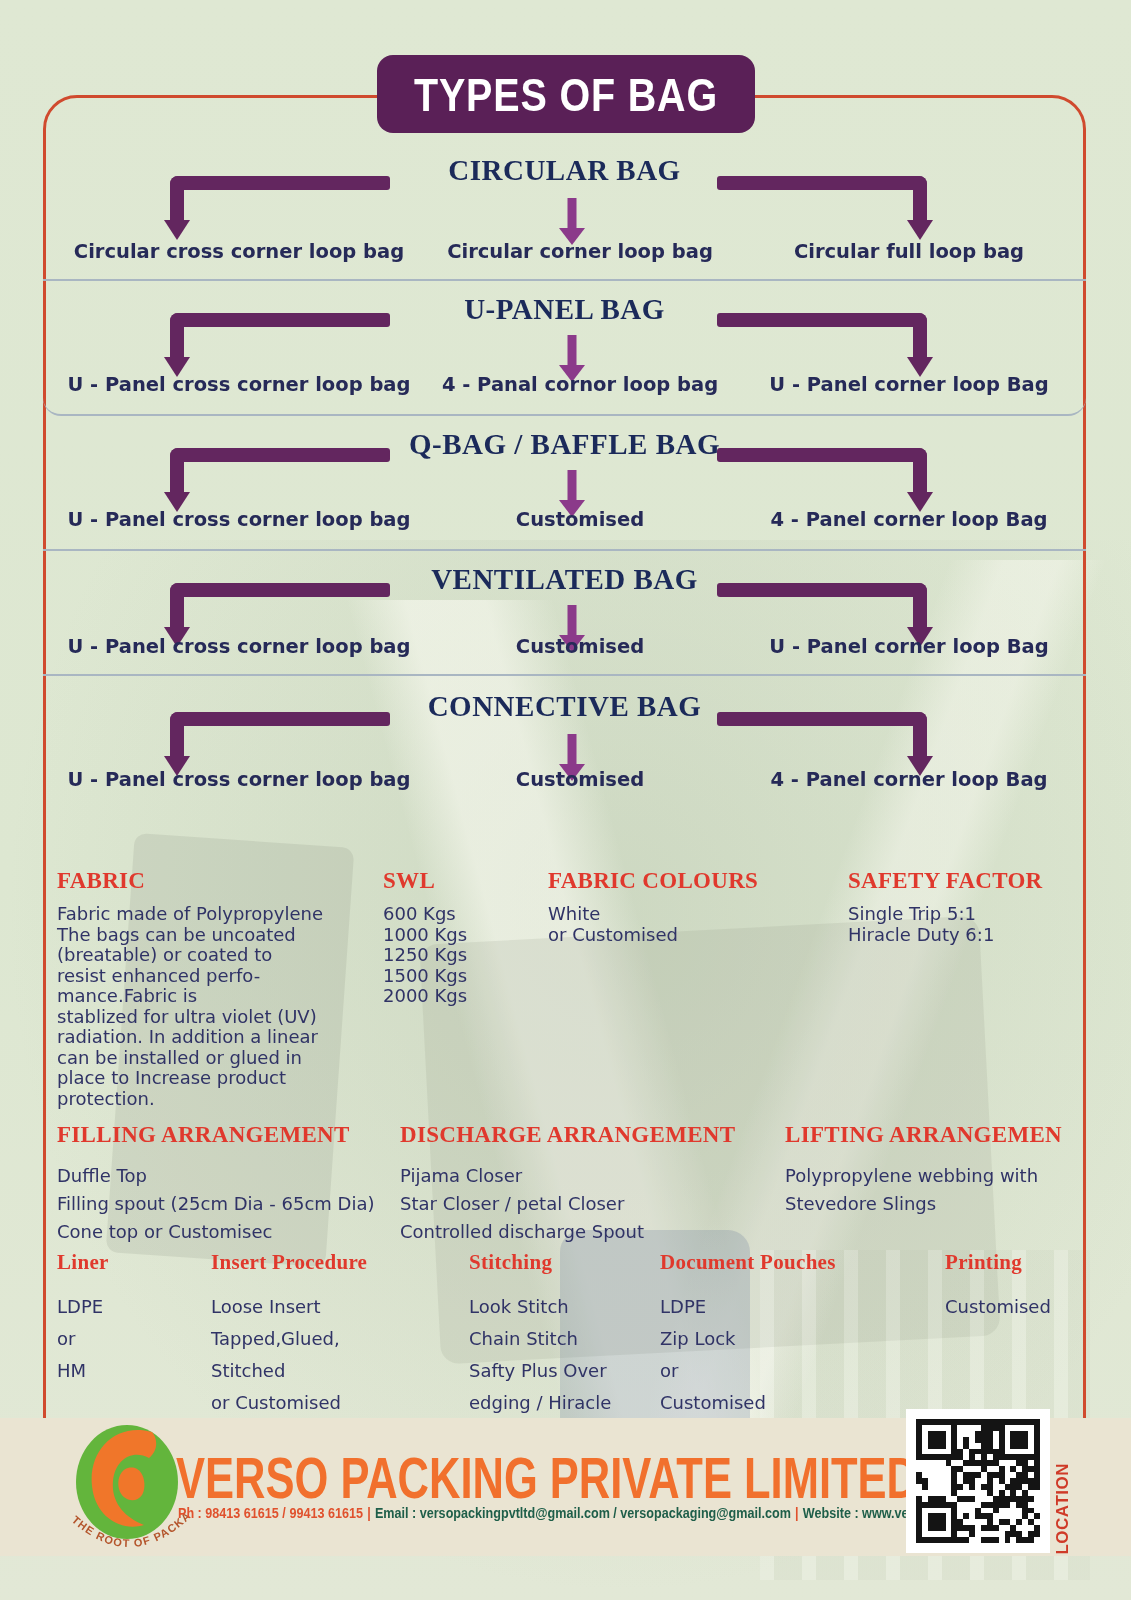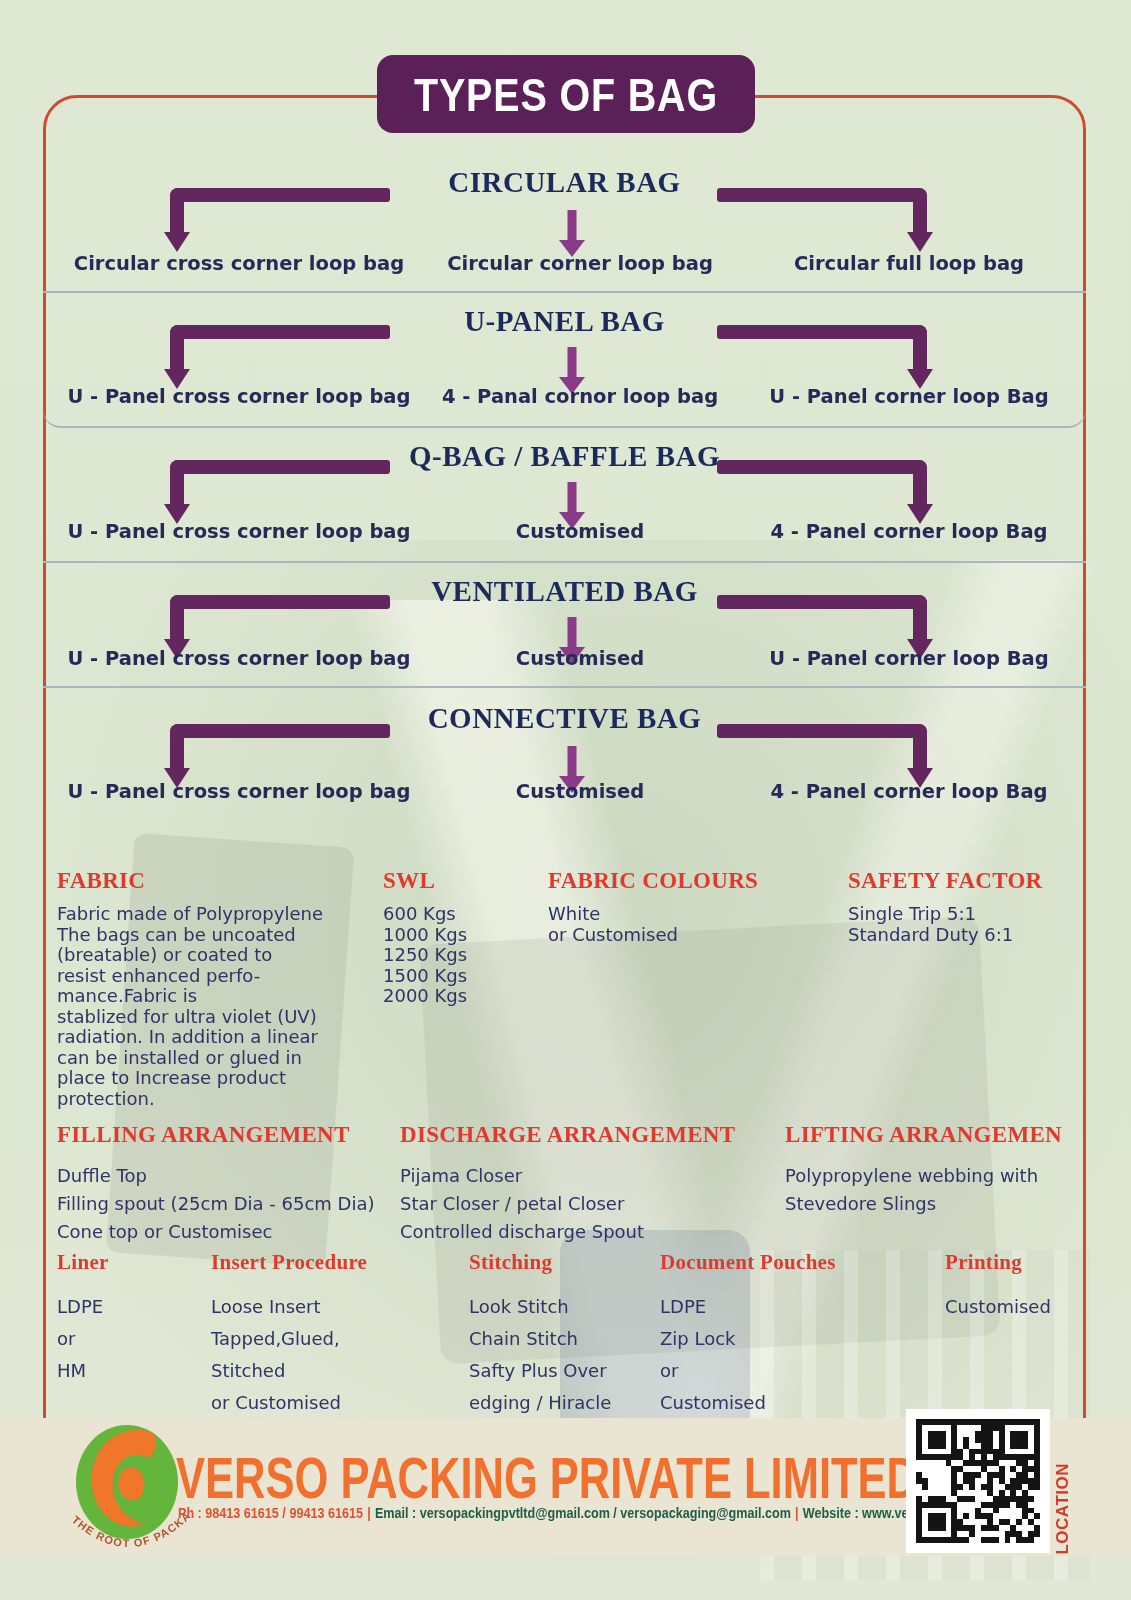--- a/index.html
+++ b/index.html
@@ -26,21 +26,21 @@
          border:3px solid #d04a2e;border-radius:34px;box-sizing:border-box;}
 
   
   .title-box{position:absolute;left:50%;top:55px;transform:translateX(-50%);
     width:378px;height:78px;background:#5a2057;border-radius:16px;z-index:6;
     display:flex;align-items:center;justify-content:center;}
   .title-box span{color:#fff;font:700 47px "Liberation Sans",sans-serif;
     transform:scaleX(.84);letter-spacing:1px;white-space:nowrap;}
 
   
-  .flows{position:absolute;left:43px;top:140px;width:1043px;z-index:3;}
+  .flows{position:absolute;left:43px;top:128px;width:1043px;z-index:3;}
   .flow{position:relative;box-sizing:border-box;}
   .flow:not(:last-child){border-bottom:2px solid #a9b6c2;}
   .f1{--ht:26px;--at:48px;--it:112px;height:153px;}
   .f2{--ht:12px;--at:32px;--it:92px;height:135px;border-radius:18px;}
   .f3{--ht:12px;--at:32px;--it:92px;height:135px;}
   .f4{--ht:12px;--at:32px;--it:84px;height:125px;}
   .f5{--ht:14px;--at:36px;--it:92px;height:142px;}
   .flow-heading{position:absolute;top:var(--ht);left:0;width:100%;margin:0;text-align:center;
     font:700 29px "Liberation Serif",serif;color:#1b2a5a;letter-spacing:.5px;white-space:nowrap;}
   .arrow{position:absolute;top:var(--at);}
@@ -250,21 +250,21 @@
 2000 Kgs</p>
   </div>
   <div class="spec r1 s-colours">
     <h3>FABRIC COLOURS</h3>
     <p>White
 or Customised</p>
   </div>
   <div class="spec r1 s-safety">
     <h3>SAFETY FACTOR</h3>
     <p>Single Trip 5:1
-Standard Duty 6:1</p>
+Hiracle Duty 6:1</p>
   </div>
 
   <div class="spec r2 s-filling">
     <h3>FILLING ARRANGEMENT</h3>
     <p>Duffle Top
 Filling spout (25cm Dia - 65cm Dia)
 Cone top or Customisec</p>
   </div>
   <div class="spec r2 s-discharge">
     <h3>DISCHARGE ARRANGEMENT</h3>

